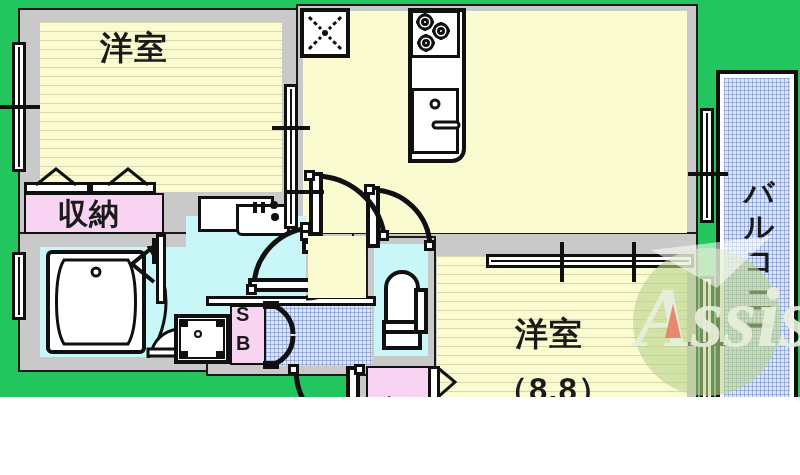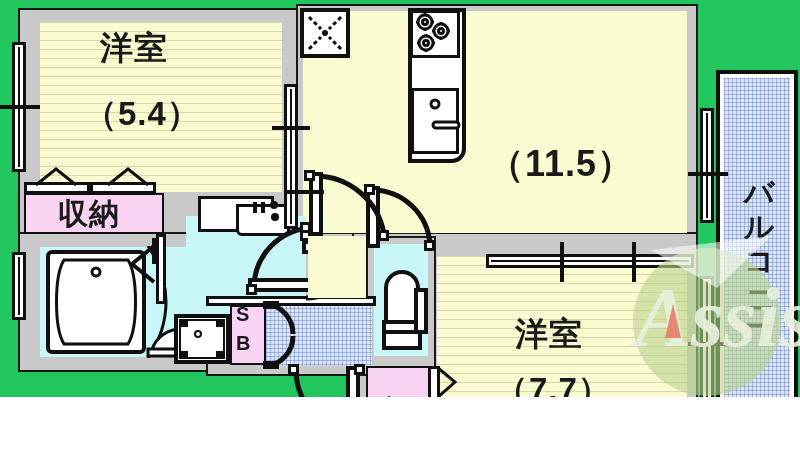--- a/index.html
+++ b/index.html
@@ -52,28 +52,26 @@
 
   <div class="abs wall" style="left:18px;top:8px;width:328px;height:232px;"></div>
   <div class="abs wall" style="left:296px;top:4px;width:402px;height:236px;"></div>
   <div class="abs wall" style="left:18px;top:232px;width:356px;height:140px;"></div>
   <div class="abs wall" style="left:352px;top:232px;width:346px;height:238px;"></div>
   <div class="abs wall" style="left:206px;top:296px;width:170px;height:80px;"></div>
   <div class="abs wall" style="left:366px;top:236px;width:70px;height:140px;"></div>
 
   <div class="abs room floorlines" style="left:40px;top:22px;width:242px;height:170px;"></div>
   <div class="label label-big" style="left:100px;top:26px;">洋室</div>
-  <div class="label label-big" style="left:84px;top:92px;">（5.4）</div>
 
   <div class="abs room" style="left:303px;top:11px;width:384px;height:222px;"></div>
-  <div class="label label-big" style="left:488px;top:140px;font-size:36px;">（11.5）</div>
 
   <div class="abs room floorlines" style="left:437px;top:256px;width:250px;height:202px;"></div>
   <div class="label label-big" style="left:515px;top:312px;">洋室</div>
-  <div class="label label-big" style="left:495px;top:368px;">（7.7）</div>
+  <div class="label label-big" style="left:495px;top:368px;">（8.8）</div>
 
   <div class="abs" style="left:716px;top:70px;width:82px;height:400px;border:4px solid #101010;background:#ffffff;"></div>
   <div class="abs tilearea" style="left:724px;top:78px;width:66px;height:384px;"></div>
   <div class="label vert label-mid" style="left:738px;top:158px;">バルコニー</div>
 
   <div class="abs closet" style="left:24px;top:193px;width:140px;height:41px;border:2px solid #101010;"></div>
   <div class="label label-mid" style="left:58px;top:194px;">収納</div>
 
   <div class="abs" style="left:24px;top:182px;width:66px;height:12px;background:#ffffff;border:3px solid #101010;"></div>
   <div class="abs" style="left:90px;top:182px;width:66px;height:12px;background:#ffffff;border:3px solid #101010;"></div>

